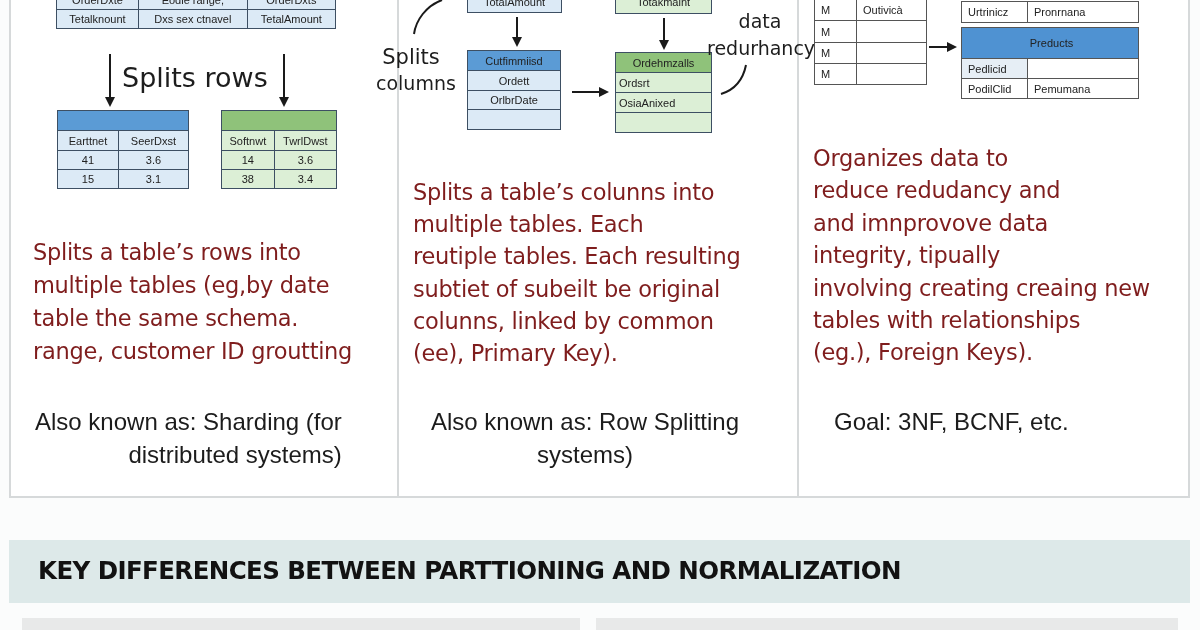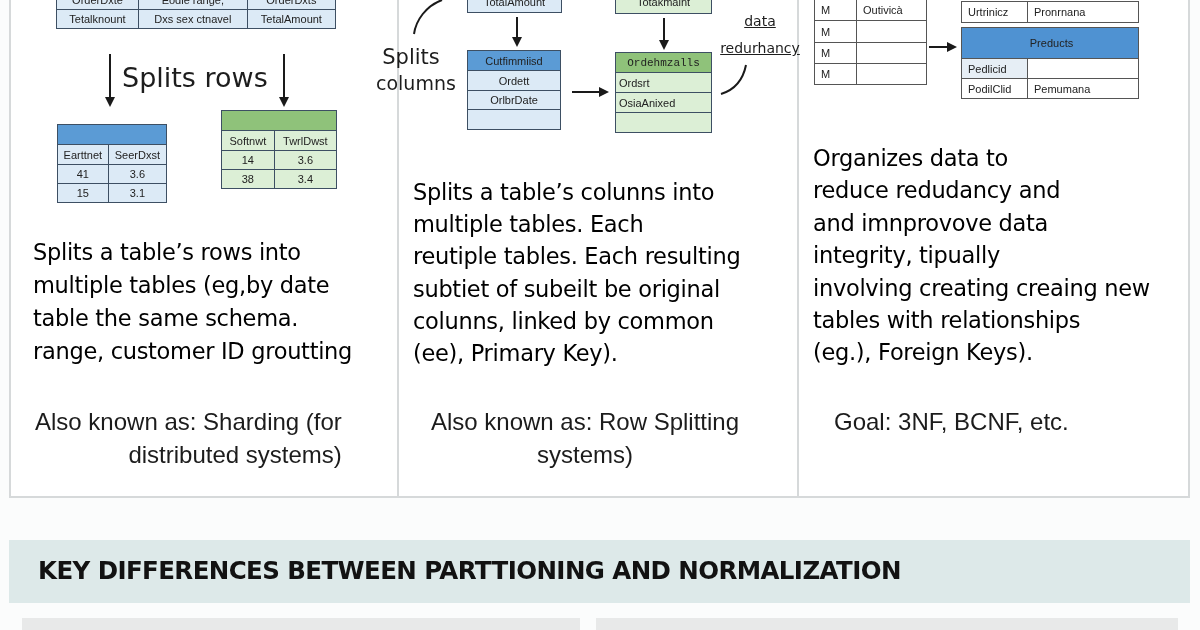--- a/index.html
+++ b/index.html
@@ -14,26 +14,26 @@
 
     .abs { position: absolute; }
 
     
     table.dt { border-collapse: collapse; position: absolute; font-family: "Liberation Sans", sans-serif; }
     table.dt td { border: 1.5px solid #3d4f63; text-align: center; font-size: 11px; color: #222; padding: 0 3px; white-space: nowrap; }
     table.blue td { background: #dceaf6; }
     table.green td { background: #dcefd6; }
     table.plain td { background: #ffffff; border-color: #555; text-align: left; padding-left: 6px; }
     td.blue-head { background: #5b9bd5 !important; color: #1b2a3a; }
-    td.green-head { background: #8fc27a !important; color: #1c2e14; font-family: Liberation Mono, monospace; }
+    td.green-head { background: #8fc27a !important; color: #1c2e14; }
     td.blue-head-lt { background: #4f92d2 !important; color: #1b2a3a; text-align: center !important; }
 
     .label-big { font-family: "DejaVu Sans", sans-serif; color: #1d1d1d; }
 
-    .desc { position: absolute; font-family: "DejaVu Sans", sans-serif; font-size: 22.5px; line-height: 33px; color: #000000; letter-spacing: -0.3px; }
+    .desc { position: absolute; font-family: "DejaVu Sans", sans-serif; font-size: 22.5px; line-height: 33px; color: #7f1d1d; letter-spacing: -0.3px; }
     .aka { position: absolute; font-family: "Liberation Sans", sans-serif; font-size: 24px; line-height: 33px; color: #1c1c1c; }
 
     .banner {
       position: absolute; left: 9px; top: 540px; width: 1181px; height: 63px;
       background: #dde9e9;
     }
     .banner-title {
       position: absolute; left: 29px; top: 16px; font-family: "DejaVu Sans", sans-serif;
       font-weight: bold; font-size: 25px; letter-spacing: -0.6px; color: #121212;
       transform: scaleX(0.98); transform-origin: left;
@@ -60,21 +60,21 @@
   <tr style="height:19px;">
     <td>Tetalknount</td>
     <td>Dxs sex ctnavel</td>
     <td>TetalAmount</td>
   </tr>
 </tbody>
   </table>
 
 <div class="abs label-big" style="left:122px; top:62px; font-size:27px;">Splits rows</div>
 
-<table class="dt blue" style="left:57px; top:124px; width:110px;">
+<table class="dt blue" style="left:57px; top:110px; width:132px;">
   <tbody>
       <tr style="height:20px;">
         <td colspan="2" class="blue-head"></td>
       </tr>
   <tr style="height:20px;">
     <td>Earttnet</td>
     <td>SeerDxst</td>
   </tr>
   <tr style="height:19px;padding-left:32px;">
     <td>41</td>
@@ -166,21 +166,21 @@
       </tr>
   <tr style="height:20px;">
         <td style="text-align:left;">OsiaAnixed</td>
       </tr>
   <tr style="height:20px;">
         <td></td>
       </tr>
 </tbody>
   </table>
 
-<div class="abs label-big" style="left:707px; top:8px; font-size:14px; line-height:27px; text-align:center; width:106px;text-decoration:underline;">
+<div class="abs label-big" style="left:707px; top:8px; font-size:19px; line-height:27px; text-align:center; width:106px;">
   <div>data</div>
   <div>redurhancy</div>
 </div>
 
 <div class="desc" style="left:413px; top:176px; line-height:32.2px;">
   <div>Splits a table’s colunns into</div>
   <div>multiple tables. Each</div>
   <div>reutiple tables. Each resulting</div>
   <div>subtiet of subeilt be original</div>
   <div>colunns, linked by common</div>

